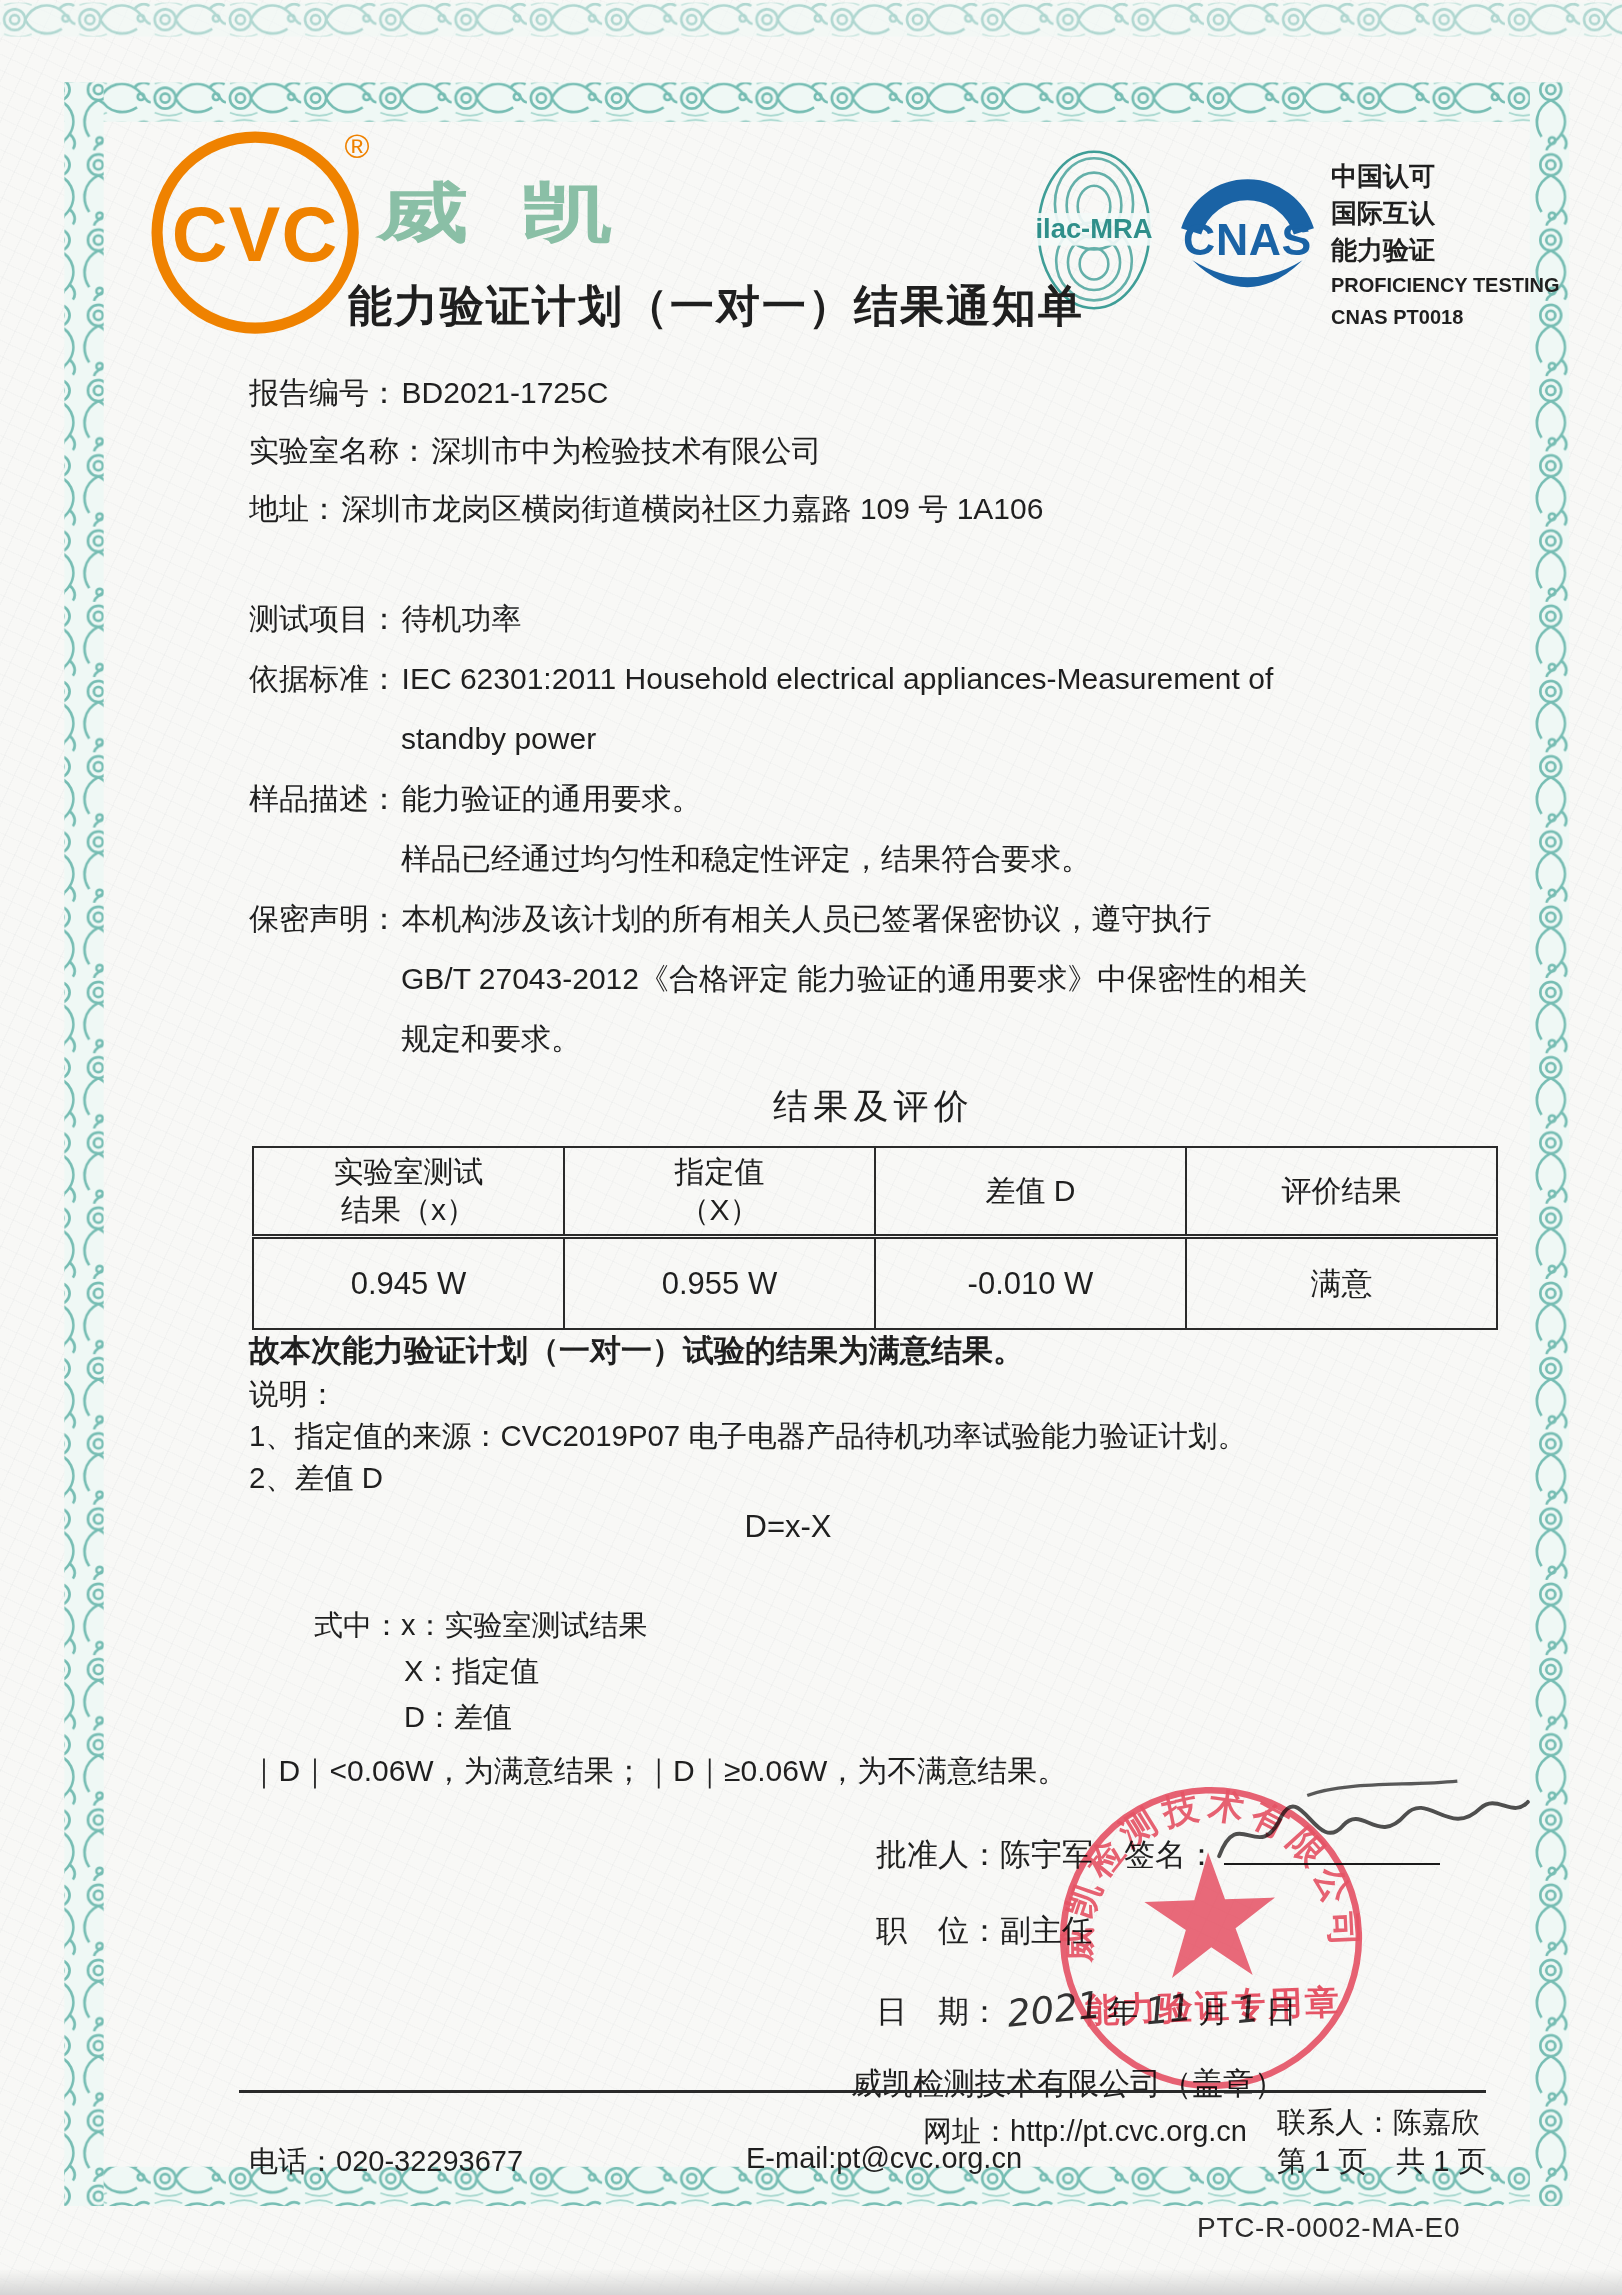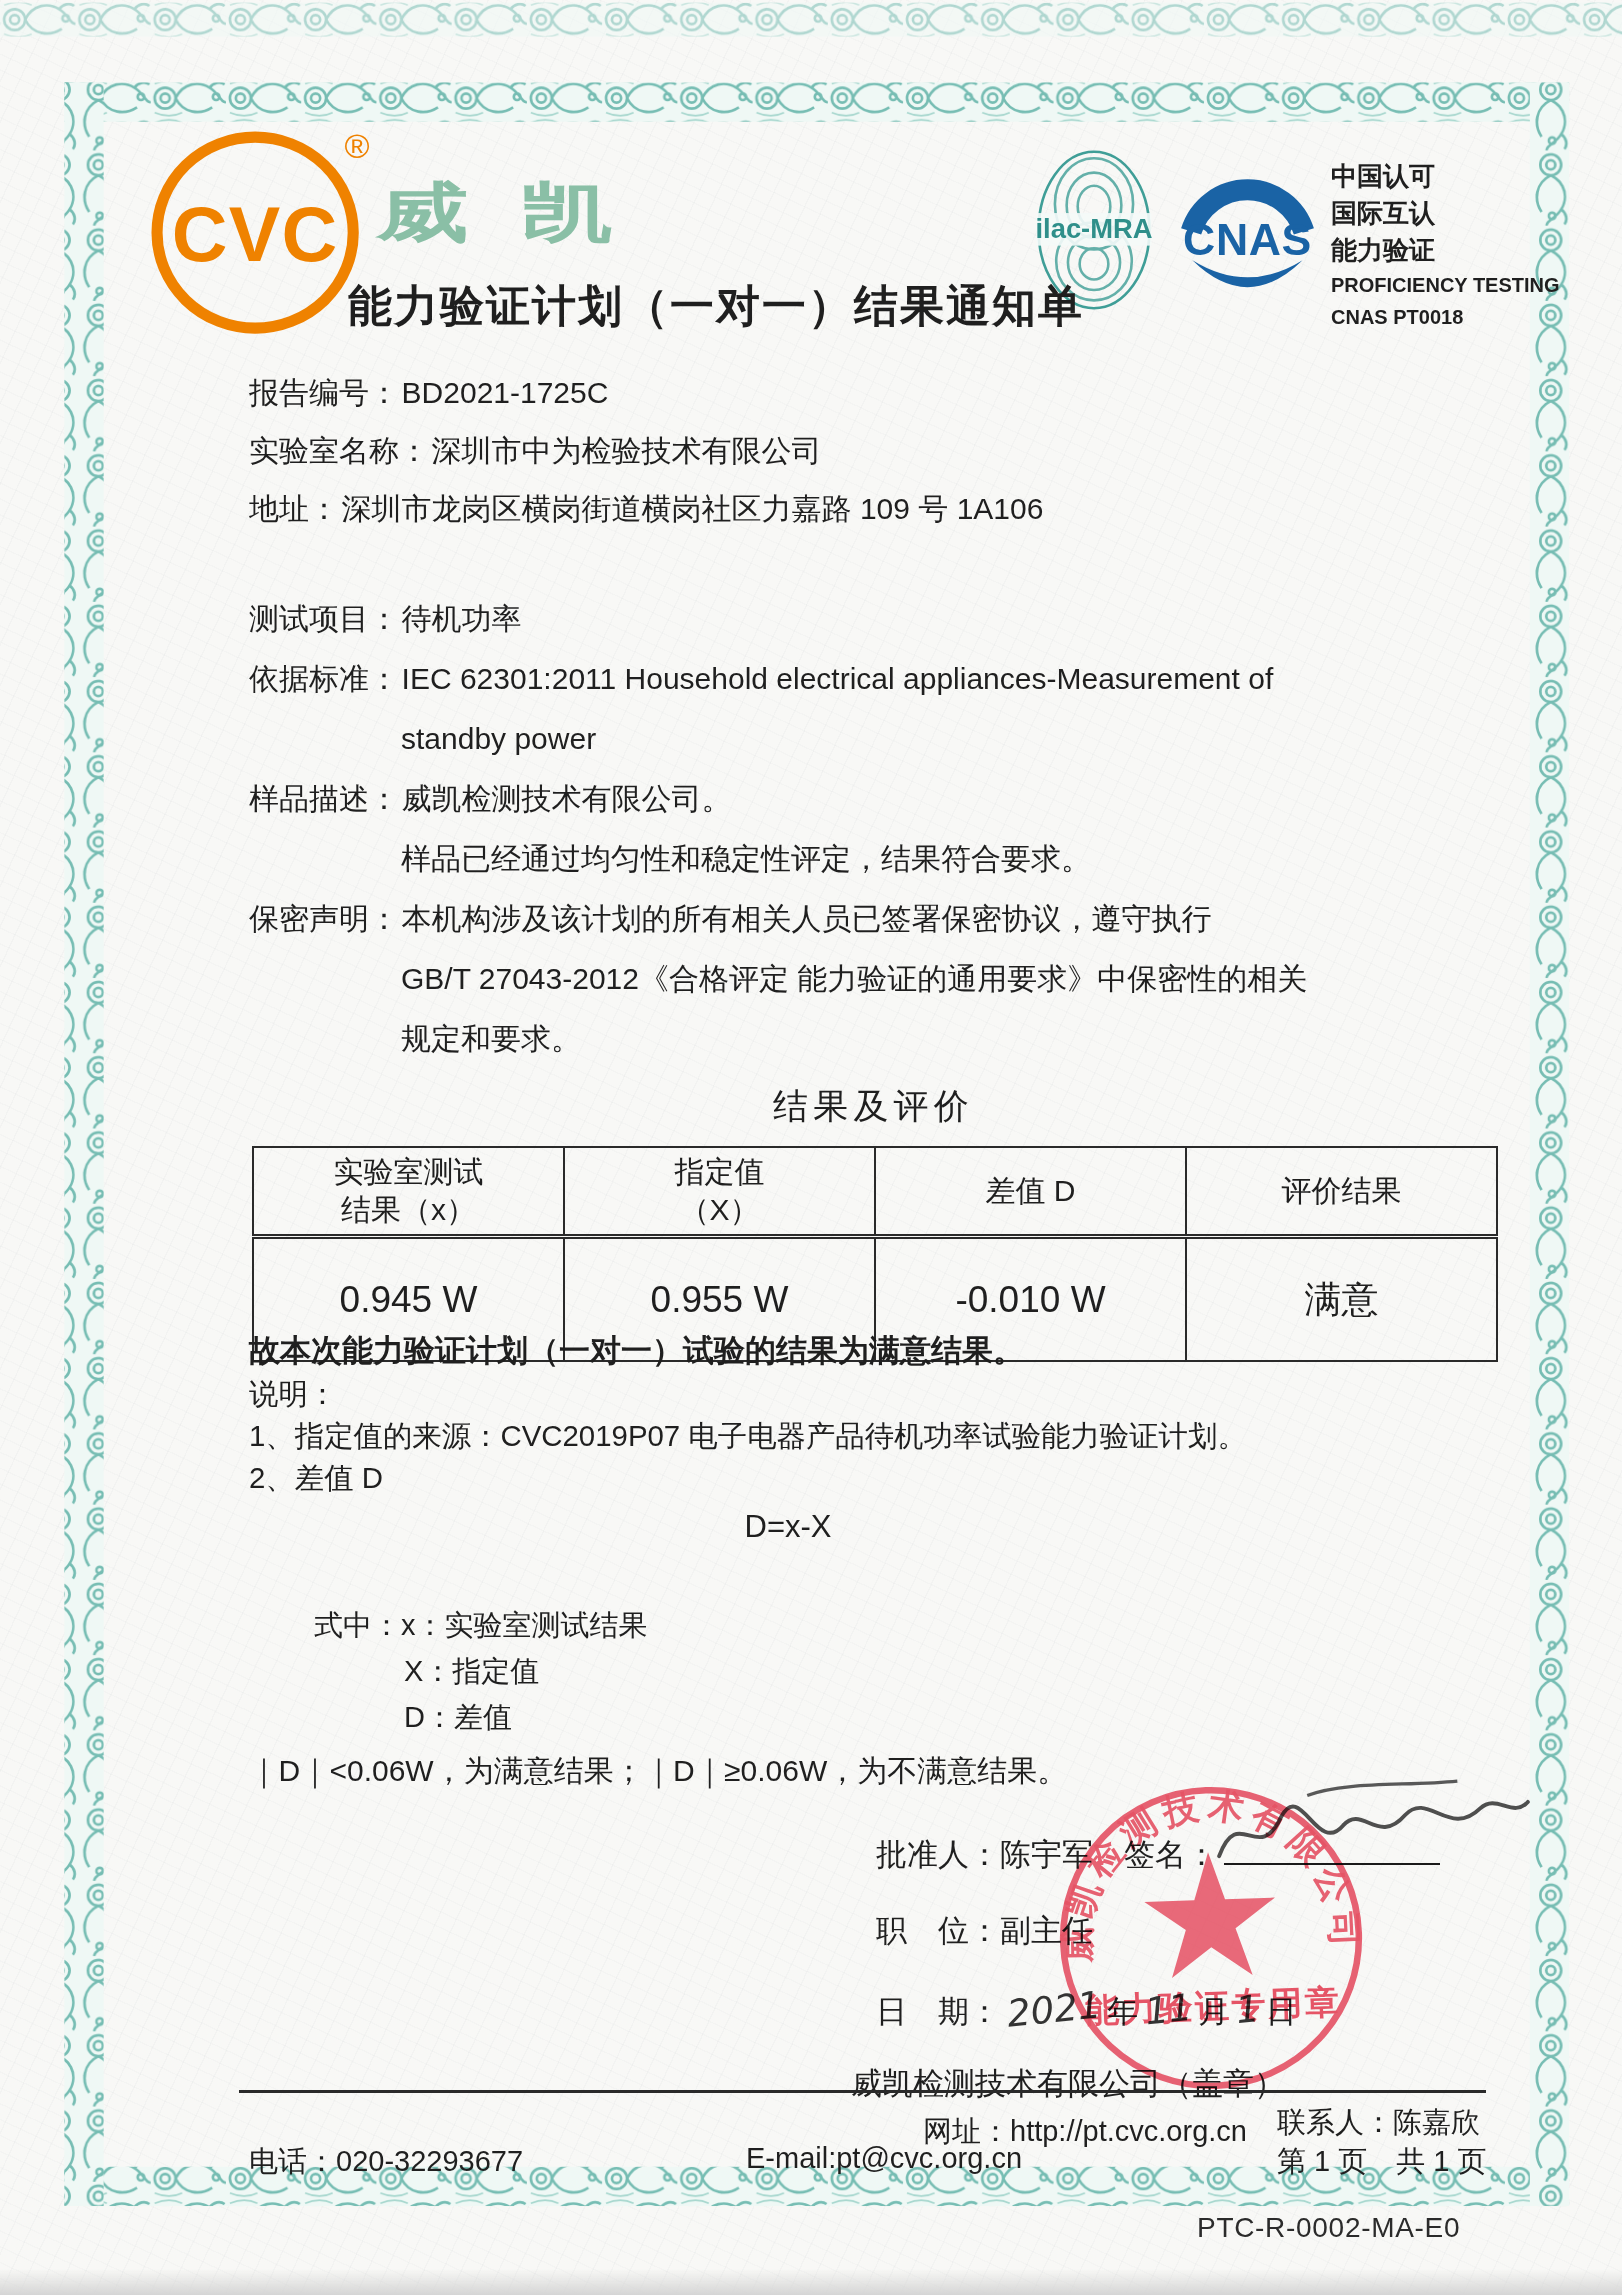--- a/index.html
+++ b/index.html
@@ -39,21 +39,21 @@
   .results-heading{left:252px; top:1083px; width:1243px; text-align:center; font-size:35px; letter-spacing:5.2px;}
 
   table.results-table{
     position:absolute; left:252px; top:1146px; width:1246px;
     border-collapse:collapse; table-layout:fixed; text-align:center; color:#1f1f1f;
   }
   table.results-table th{
     border:2.6px solid #2a2a2a; border-bottom:5.2px double #2a2a2a;
     height:86px; font-size:30px; font-weight:400; line-height:38px; padding:0;
   }
-  table.results-table td{border:2.6px solid #2a2a2a; height:89px; font-size:37px; padding:16px;}
+  table.results-table td{border:2.6px solid #2a2a2a; height:89px; font-size:31px; padding:0;}
 
   .conclusion{left:249px; top:1330px; font-size:31px; font-weight:700;}
   .notes-block{left:249px; top:1373px; font-size:29.4px; line-height:42px; white-space:nowrap;}
   .formula{left:235px; top:1509px; width:1106px; text-align:center; font-size:31px;}
   .where-block{left:314px; top:1602px; font-size:29px; line-height:46px;}
   .where-block .indent{padding-left:90px;}
   .criteria{left:249px; top:1751px; font-size:30px;}
 
   
   .approval{left:851px; top:1830px; font-size:31px; white-space:nowrap;}
@@ -176,21 +176,21 @@
 
     <div class="abs test-block">
       <div class="line">
         <span class="lbl">测试项目：</span><span class="val">待机功率</span>
       </div>
       <div class="line">
         <span class="lbl">依据标准：</span><span class="val">IEC 62301:2011 Household electrical appliances-Measurement of</span>
       </div>
       <div class="line cont">standby power</div>
       <div class="line">
-        <span class="lbl">样品描述：</span><span class="val">威凯检测技术有限公司。</span>
+        <span class="lbl">样品描述：</span><span class="val">能力验证的通用要求。</span>
       </div>
       <div class="line cont">样品已经通过均匀性和稳定性评定，结果符合要求。</div>
       <div class="line">
         <span class="lbl">保密声明：</span><span class="val">本机构涉及该计划的所有相关人员已签署保密协议，遵守执行</span>
       </div>
       <div class="line cont">GB/T 27043-2012《合格评定 能力验证的通用要求》中保密性的相关</div>
       <div class="line cont">规定和要求。</div>
     </div>
 
     <div class="abs results-heading">结果及评价</div>

